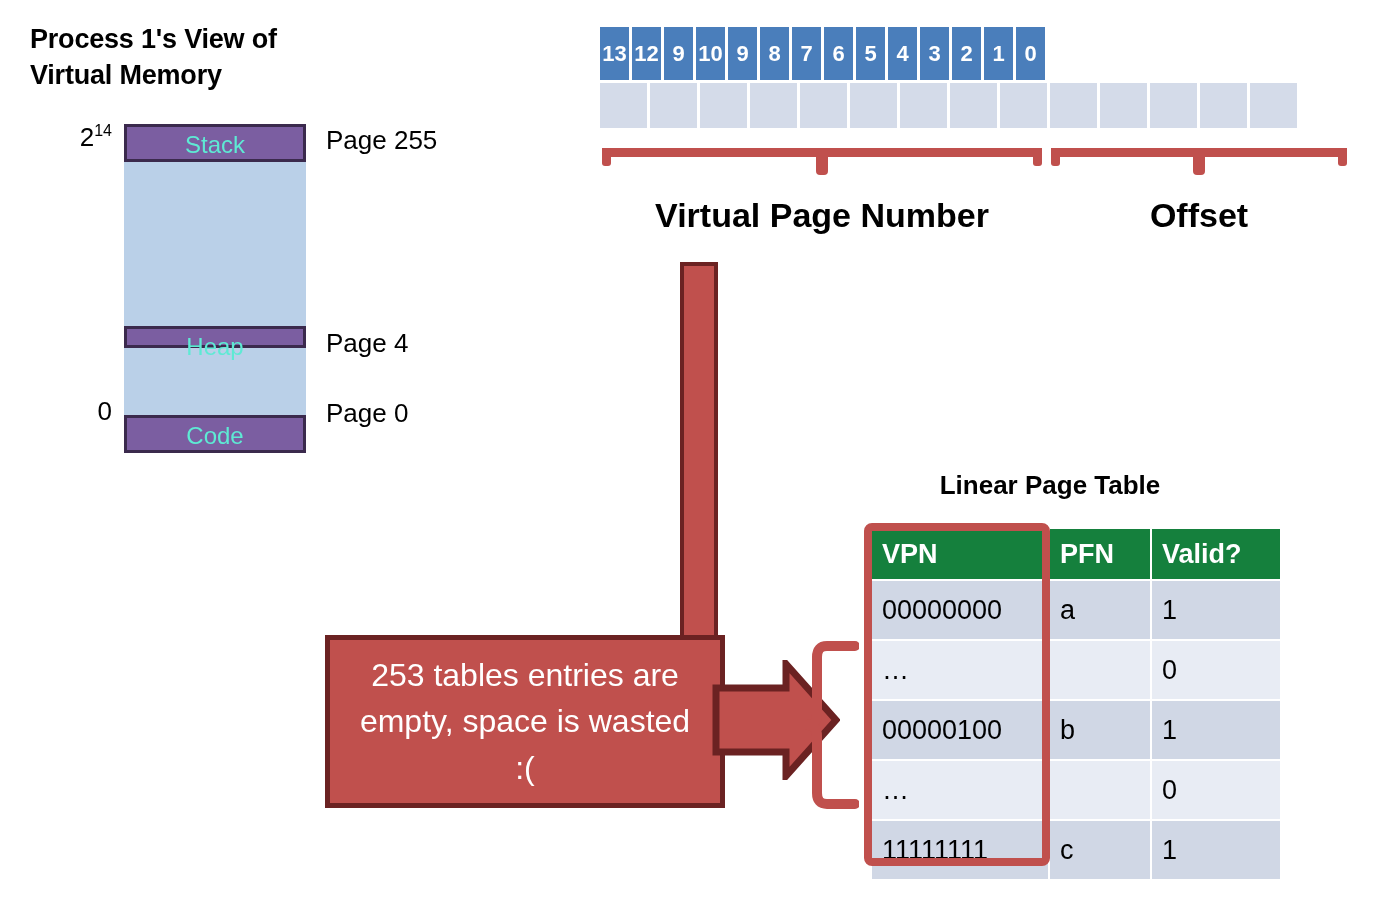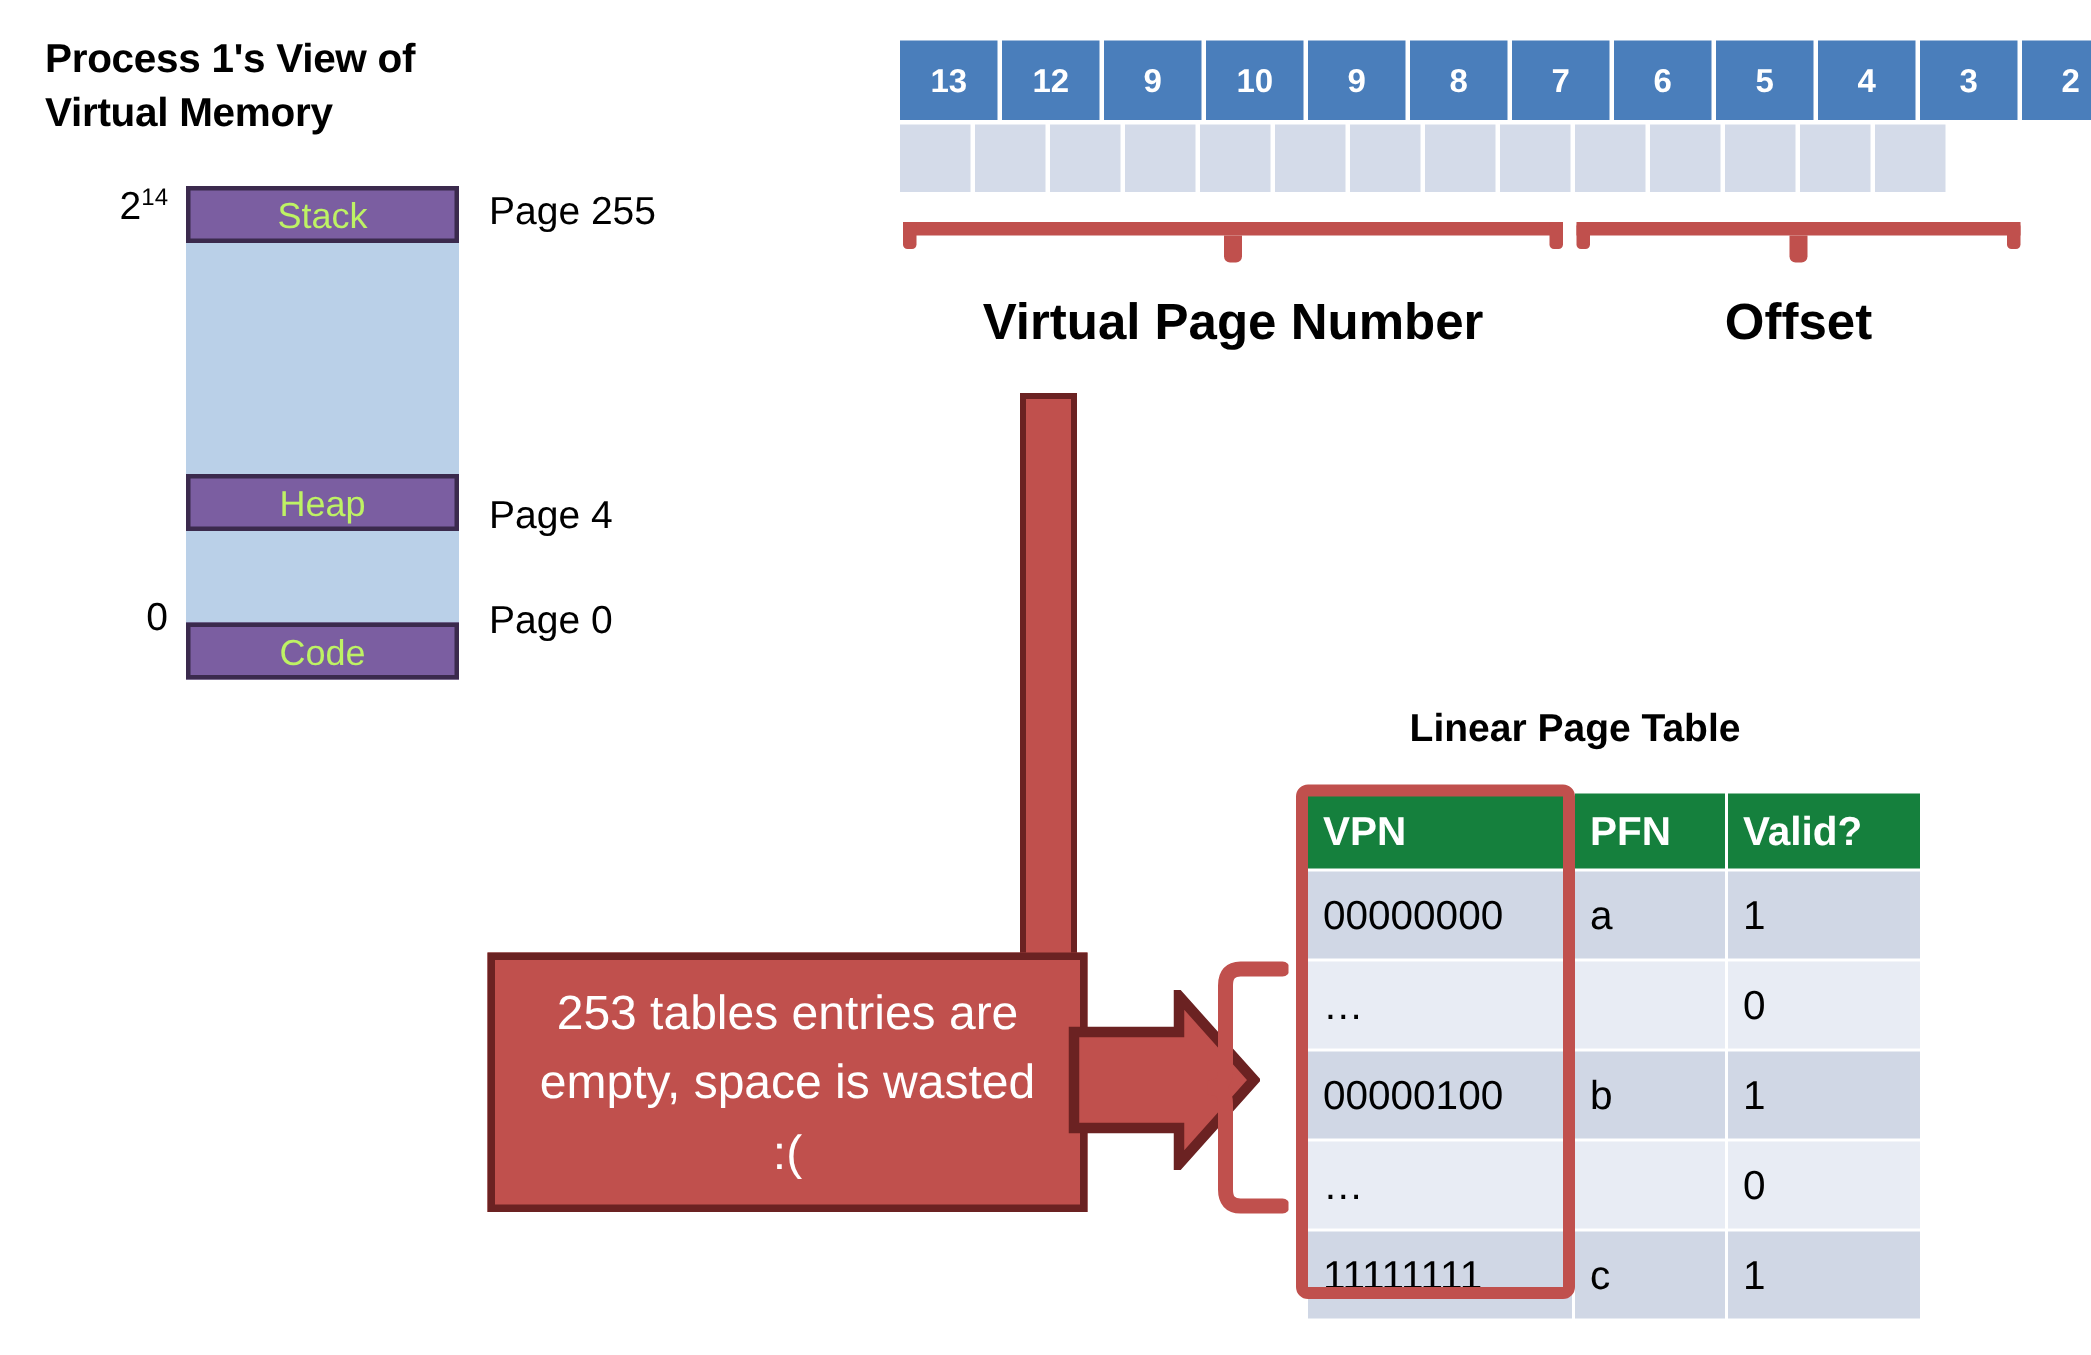--- a/index.html
+++ b/index.html
@@ -28,46 +28,46 @@
   #vm-block {
     left: 124px; top: 124px; width: 182px; height: 308px;
     background: #BAD0E8;
   }
   .seg {
     position: absolute;
     left: 0; width: 182px;
     background: #7B5EA1;
     border: 3px solid #3B2A4D;
     box-sizing: border-box;
-    color: #bef264;
+    color: #5eead4;
     font-size: 24px;
     text-align: center;
     line-height: 35px;
   }
   #seg-stack { top: 0px;   height: 38px; }
-  #seg-heap  { top: 192px; height: 38px; }
+  #seg-heap  { top: 202px; height: 22px; }
   #seg-code  { top: 272px; height: 38px; margin-top: 19px; }
 
   .addr-label {
     font-size: 26px; text-align: right; width: 90px;
   }
   #addr-top    { left: 22px; top: 122px; }
   #addr-bottom { left: 22px; top: 396px; }
   #addr-top sup { font-size: 16px; vertical-align: super; }
 
   .page-label { font-size: 26px; }
   #page-255 { left: 326px; top: 125px; }
   #page-4   { left: 326px; top: 328px; }
   #page-0   { left: 326px; top: 398px; }
 
   
   #bitfield { left: 600px; top: 27px; }
   .bit-row { display: flex; }
   .bit-cell {
-    width: 65px; height: 53px;
+    width: 29px; height: 53px;
     margin-right: 3px;
     background: #4A7EBB;
     color: #ffffff;
     font-size: 22px; font-weight: bold;
     display: flex; align-items: center; justify-content: center;
     box-sizing: border-box;
   }
   .val-row { display: flex; margin-top: 3px; }
   .val-cell {
     width: 47px; height: 45px;

